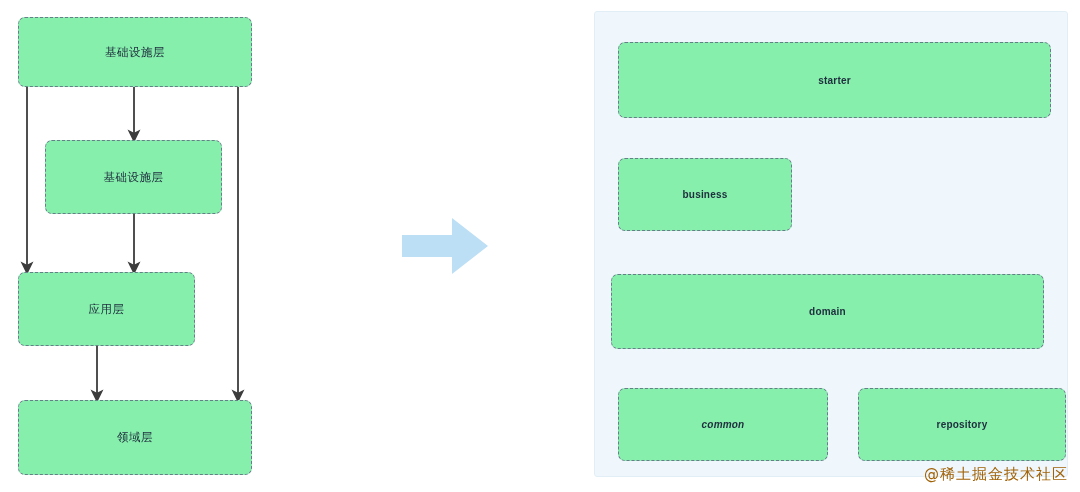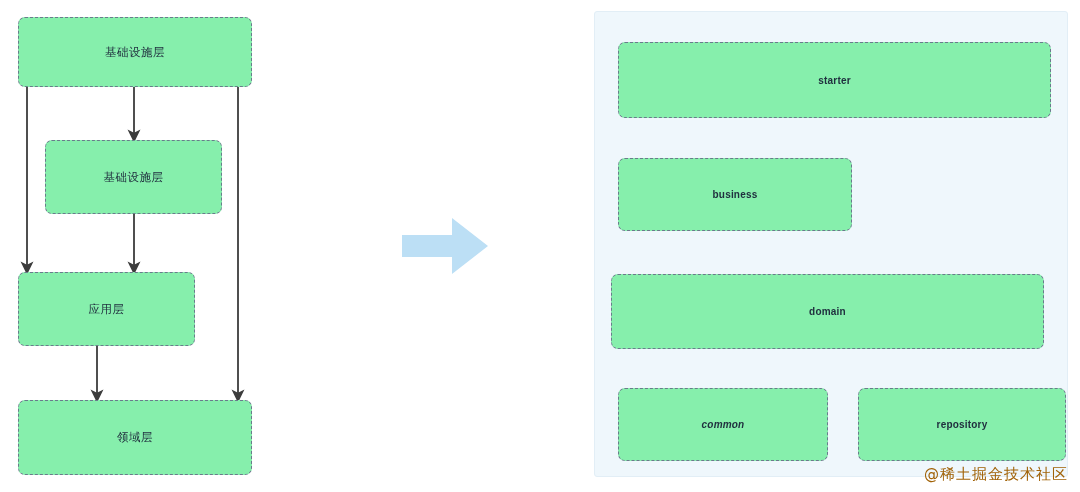--- a/index.html
+++ b/index.html
@@ -103,21 +103,21 @@
   <svg id="transform-arrow" viewBox="0 0 90 62">
     <path d="M2,20 L52,20 L52,3 L88,31 L52,59 L52,42 L2,42 Z" fill="#bcdff5"></path>
   </svg>
 
   <div id="right-panel">
 
     <div class="dbox en" style="left:23px; top:30px; width:433px; height:76px;">
       <span>starter</span>
     </div>
 
-    <div class="dbox en" style="left:23px; top:146px; width:234px; height:73px;">
+    <div class="dbox en" style="left:23px; top:146px; width:174px; height:73px;">
       <span>business</span>
     </div>
 
 
     <div class="dbox en" style="left:16px; top:262px; width:433px; height:75px;">
       <span>domain</span>
     </div>
 
     <div class="dbox en" style="left:23px; top:376px; width:210px; height:73px;font-style:italic;">
       <span>common</span>

